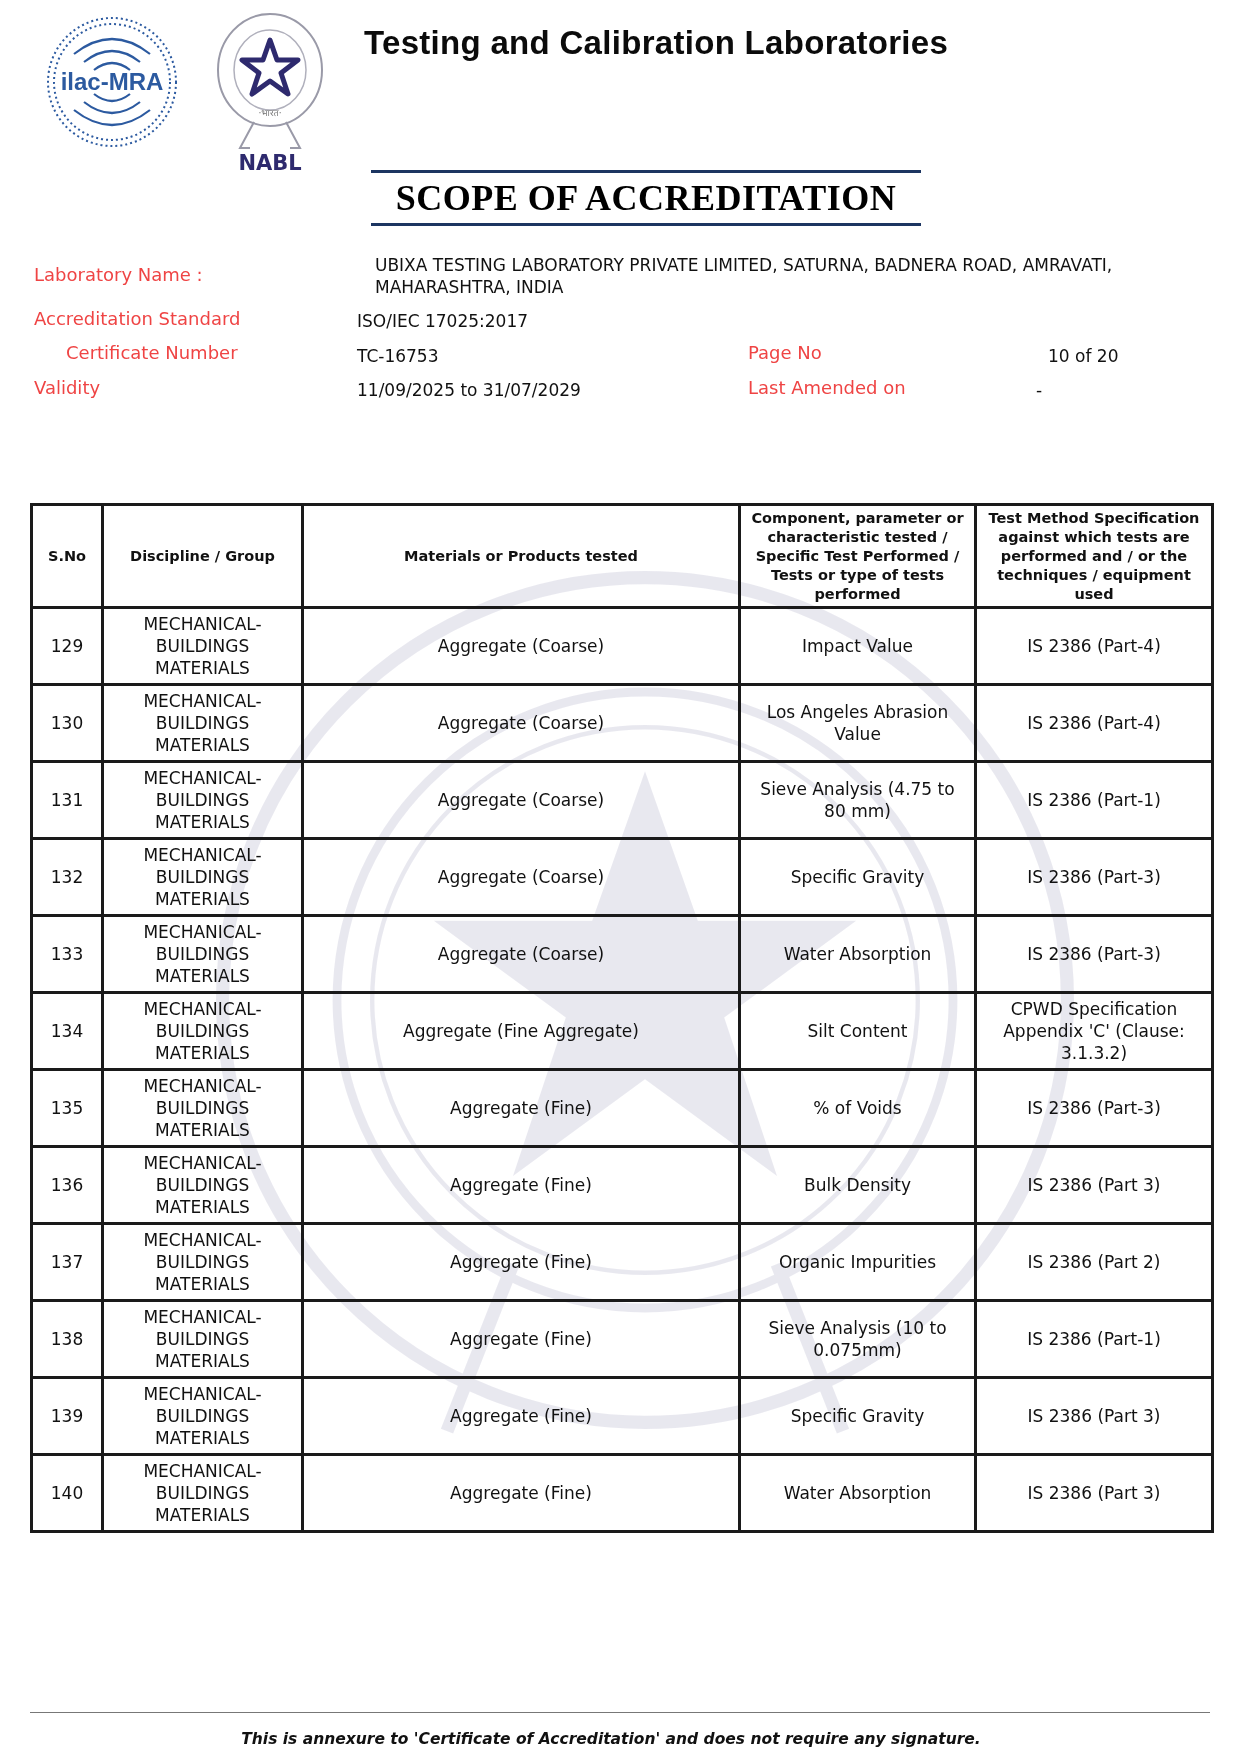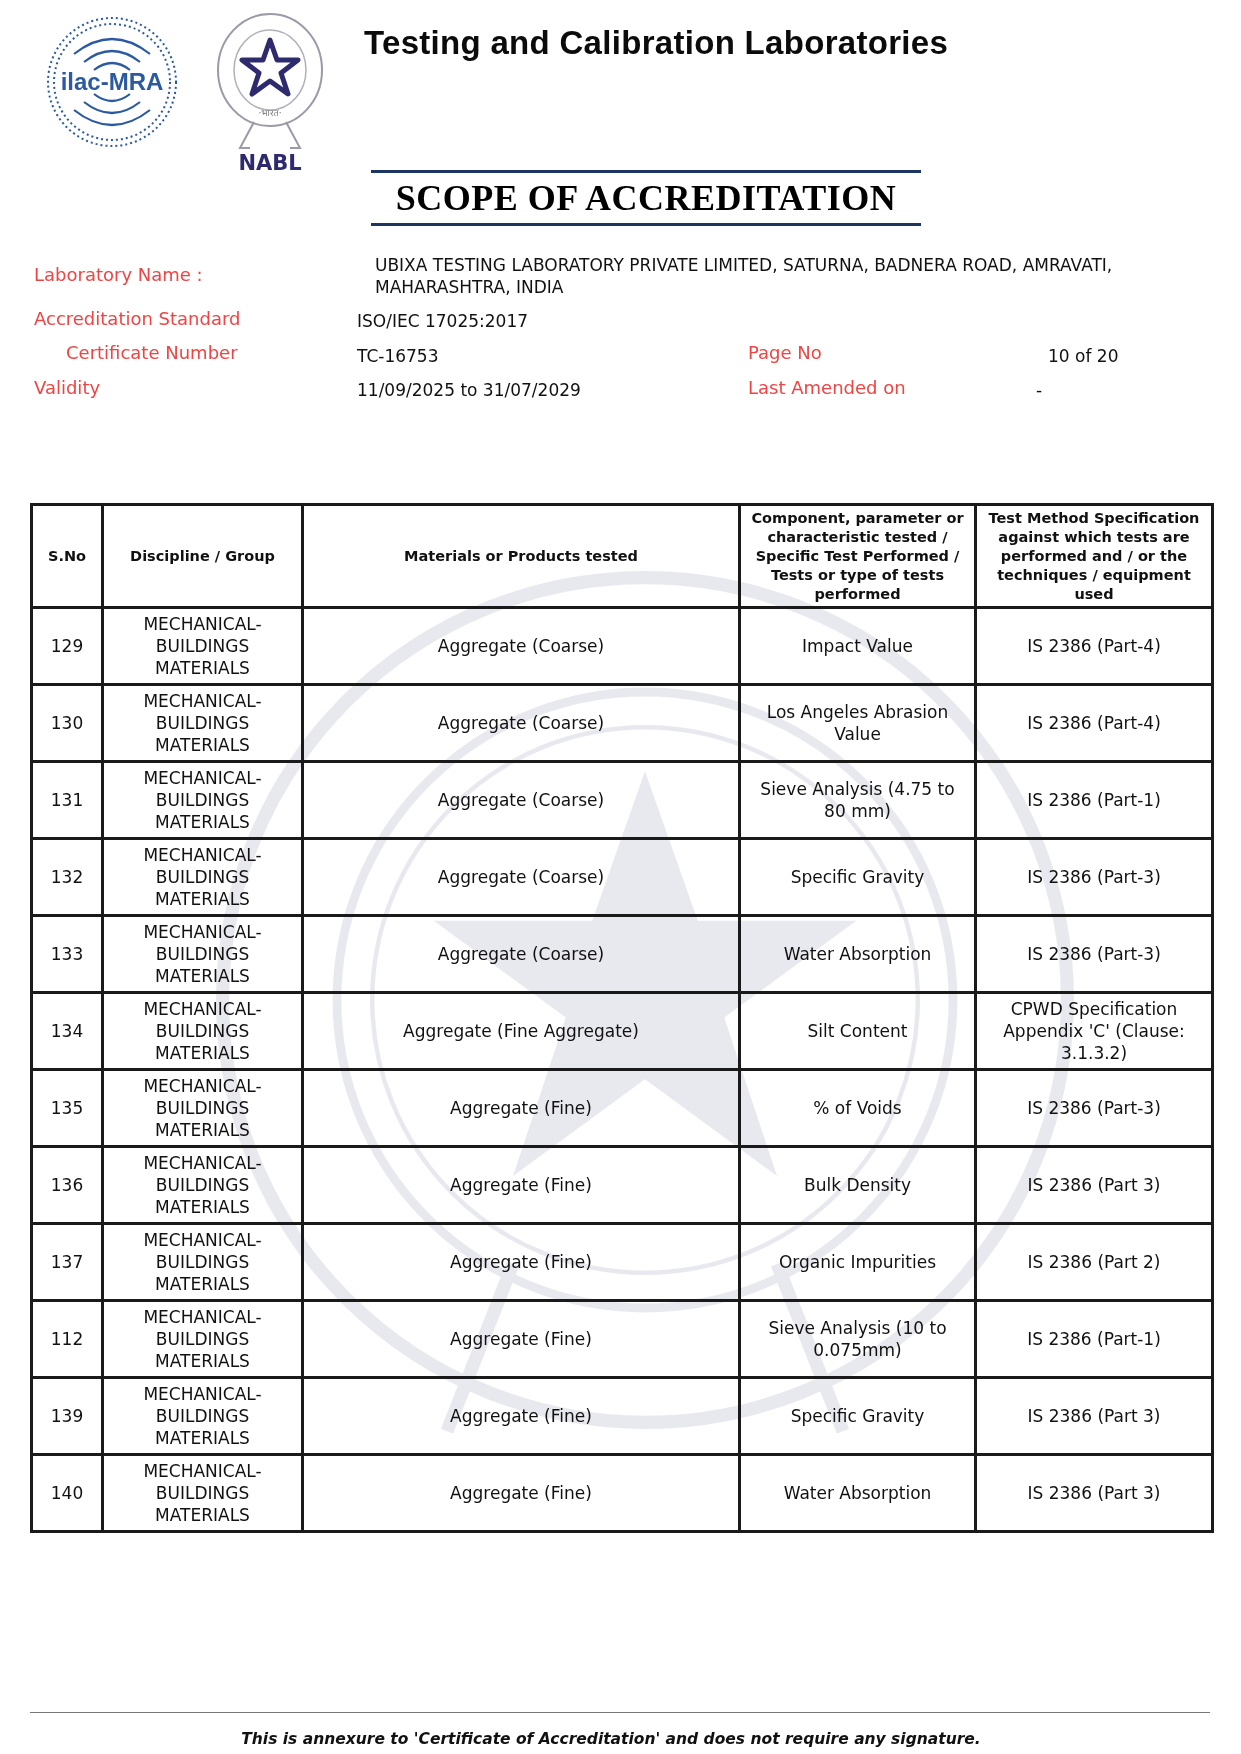--- a/index.html
+++ b/index.html
@@ -170,21 +170,21 @@
       <td>IS 2386 (Part 3)</td>
     </tr>
     <tr>
       <td>137</td>
       <td>MECHANICAL- BUILDINGS MATERIALS</td>
       <td>Aggregate (Fine)</td>
       <td>Organic Impurities</td>
       <td>IS 2386 (Part 2)</td>
     </tr>
     <tr>
-      <td>112</td>
+      <td>138</td>
       <td>MECHANICAL- BUILDINGS MATERIALS</td>
       <td>Aggregate (Fine)</td>
       <td>Sieve Analysis (10 to 0.075mm)</td>
       <td>IS 2386 (Part-1)</td>
     </tr>
     <tr>
       <td>139</td>
       <td>MECHANICAL- BUILDINGS MATERIALS</td>
       <td>Aggregate (Fine)</td>
       <td>Specific Gravity</td>

